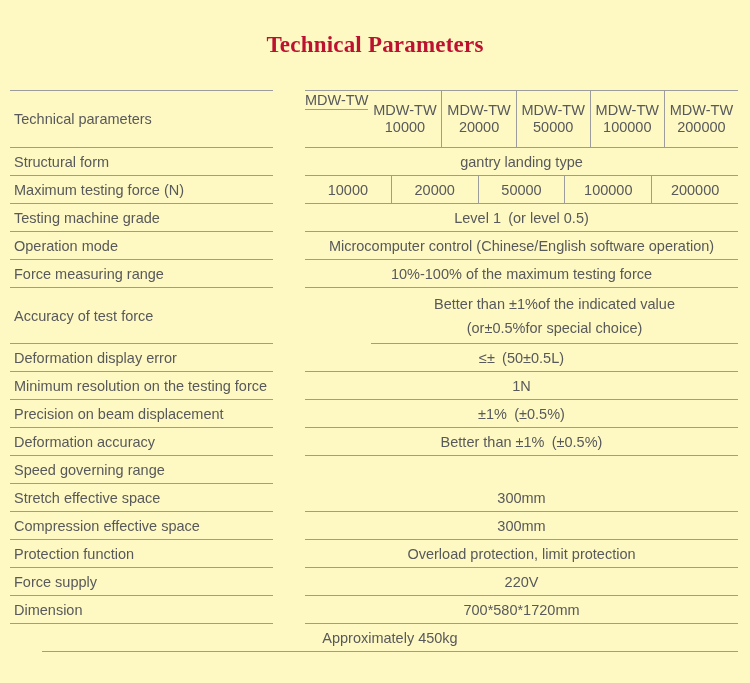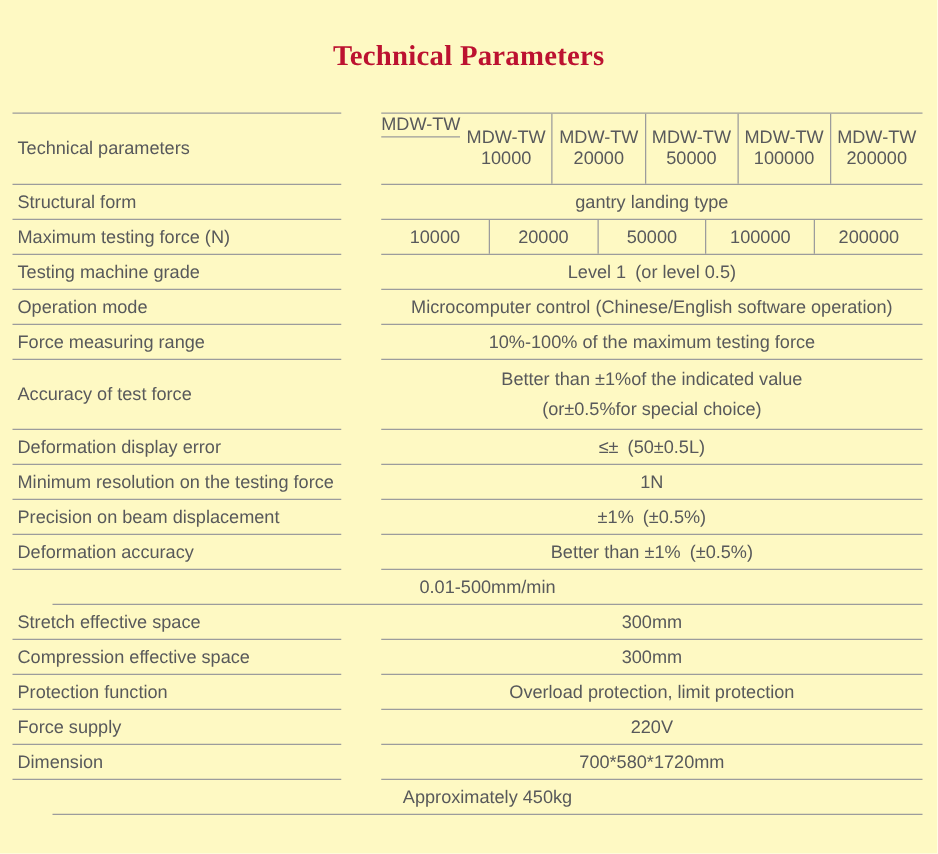--- a/index.html
+++ b/index.html
@@ -24,21 +24,21 @@
   }
   .spec-table {
     position: absolute;
     left: 10px;
     top: 90px;
     width: 728px;
     color: #58595b;
     font-size: 14.5px;
   }
   .row { display: flex; height: 28px; }
-  .row.tall { height: 56px; }
+  .row.tall { height: 56px; gap: 33px; }
   .row.header { height: 58px; }
   .cell {
     display: flex;
     align-items: center;
     border-bottom: 1px solid #9c9c9c;
     min-width: 0;
   }
   .header .cell { border-top: 1px solid #9c9c9c; }
   .label { width: 263px; padding-left: 4px; }
   .gapcol { width: 32px; }
@@ -157,22 +157,22 @@
           <div class="cell label">Precision on beam displacement</div>
           <div class="gapcol"></div>
           <div class="cell value">±1% (±0.5%)</div>
         </div>
         <div class="row">
           <div class="cell label">Deformation accuracy</div>
           <div class="gapcol"></div>
           <div class="cell value">Better than ±1% (±0.5%)</div>
         </div>
         <div class="row">
-          <div class="gapcol"></div>
-          <div class="cell value">0.01-500mm/min</div>
+          <div class="cell label">Speed governing range</div>
+          <div class="gapcol"></div>
         </div>
         <div class="row">
           <div class="cell label">Stretch effective space</div>
           <div class="gapcol"></div>
           <div class="cell value">300mm</div>
         </div>
         <div class="row">
           <div class="cell label">Compression effective space</div>
           <div class="gapcol"></div>
           <div class="cell value">300mm</div>

